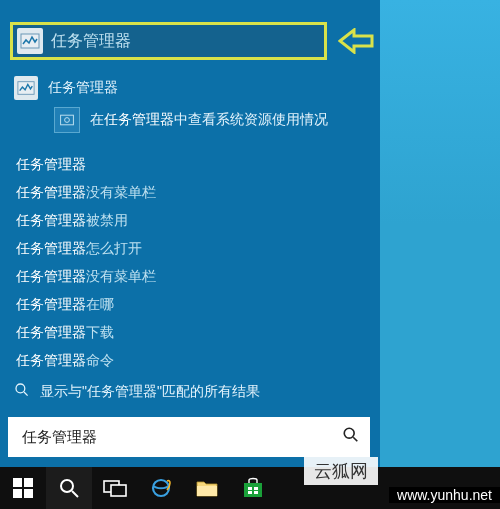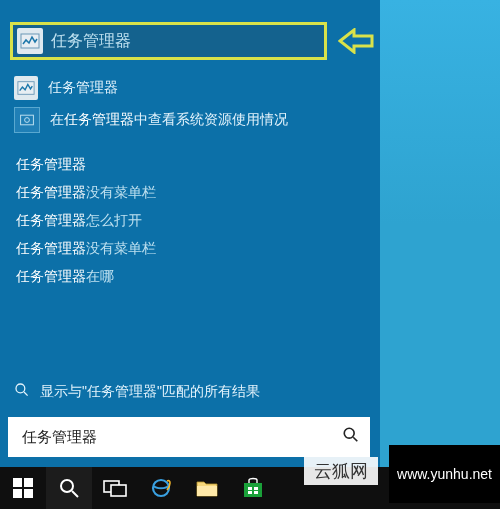--- a/index.html
+++ b/index.html
@@ -164,21 +164,21 @@
     padding: 2px 10px;
     z-index: 50;
   }
   .watermark2 {
     position: absolute;
     right: 0;
     bottom: 6px;
     background: #000;
     color: #fff;
     font-size: 14px;
-    padding: 21px 8px;
+    padding: 0 8px;
     z-index: 50;
   }
 </style>
 </head>
 <body>
 
 <div class="stage">
   <div class="bg-right"></div>
 
   <div class="panel">
@@ -202,38 +202,41 @@
     <div class="res-row" style="top:74px;">
       <span class="ico ico-app">
         <svg viewBox="0 0 20 20">
             <rect x="1" y="3" width="18" height="14" fill="#e8eef3" stroke="#6a97b6" stroke-width="1"></rect>
             <polyline points="3,13 6,9 9,12 12,6 15,11 17,8" fill="none" stroke="#1d77aa" stroke-width="1.5"></polyline>
           </svg>
       </span>
       <span class="txt">任务管理器</span>
     </div>
 
-    <div class="res-row" style="top:106px;">
+    <div class="res-row" style="top:106px;margin-left:40px;">
       <span class="ico ico-settings">
         <svg viewBox="0 0 20 20">
             <rect x="2" y="4" width="16" height="12" fill="none" stroke="#bfe1f0" stroke-width="1.2"></rect>
             <circle cx="10" cy="10" r="3" fill="none" stroke="#bfe1f0" stroke-width="1.2"></circle>
           </svg>
       </span>
       <span class="txt">
         <span>在</span><span class="hl">任务管理器</span><span>中查看系统资源使用情况</span>
       </span>
     </div>
 
     <div class="sugg-list">
       <div class="sugg"><span class="hl">任务管理器</span><span></span></div>
       <div class="sugg"><span class="hl">任务管理器</span><span>没有菜单栏</span></div>
+      <div class="sugg"><span class="hl">任务管理器</span><span>被禁用</span></div>
       <div class="sugg"><span class="hl">任务管理器</span><span>怎么打开</span></div>
       <div class="sugg"><span class="hl">任务管理器</span><span>没有菜单栏</span></div>
       <div class="sugg"><span class="hl">任务管理器</span><span>在哪</span></div>
+      <div class="sugg"><span class="hl">任务管理器</span><span>下载</span></div>
+      <div class="sugg"><span class="hl">任务管理器</span><span>命令</span></div>
     </div>
 
     <div class="web-row">
       <span>
         <svg viewBox="0 0 20 20">
             <circle cx="8" cy="8" r="5.5" fill="none" stroke="#e3f3fc" stroke-width="1.6"></circle>
             <line x1="12.5" y1="12.5" x2="17" y2="17" stroke="#e3f3fc" stroke-width="1.6"></line>
           </svg>
       </span>
       <span>

